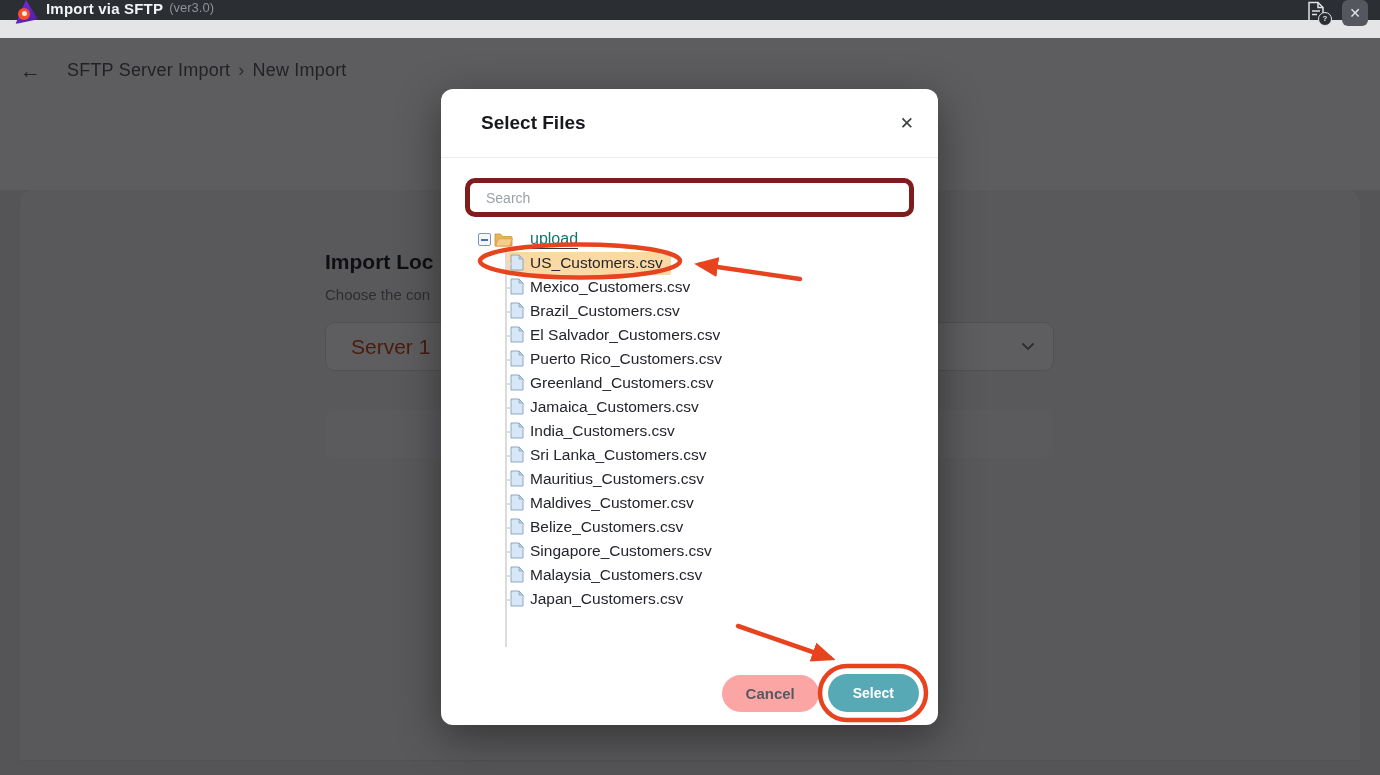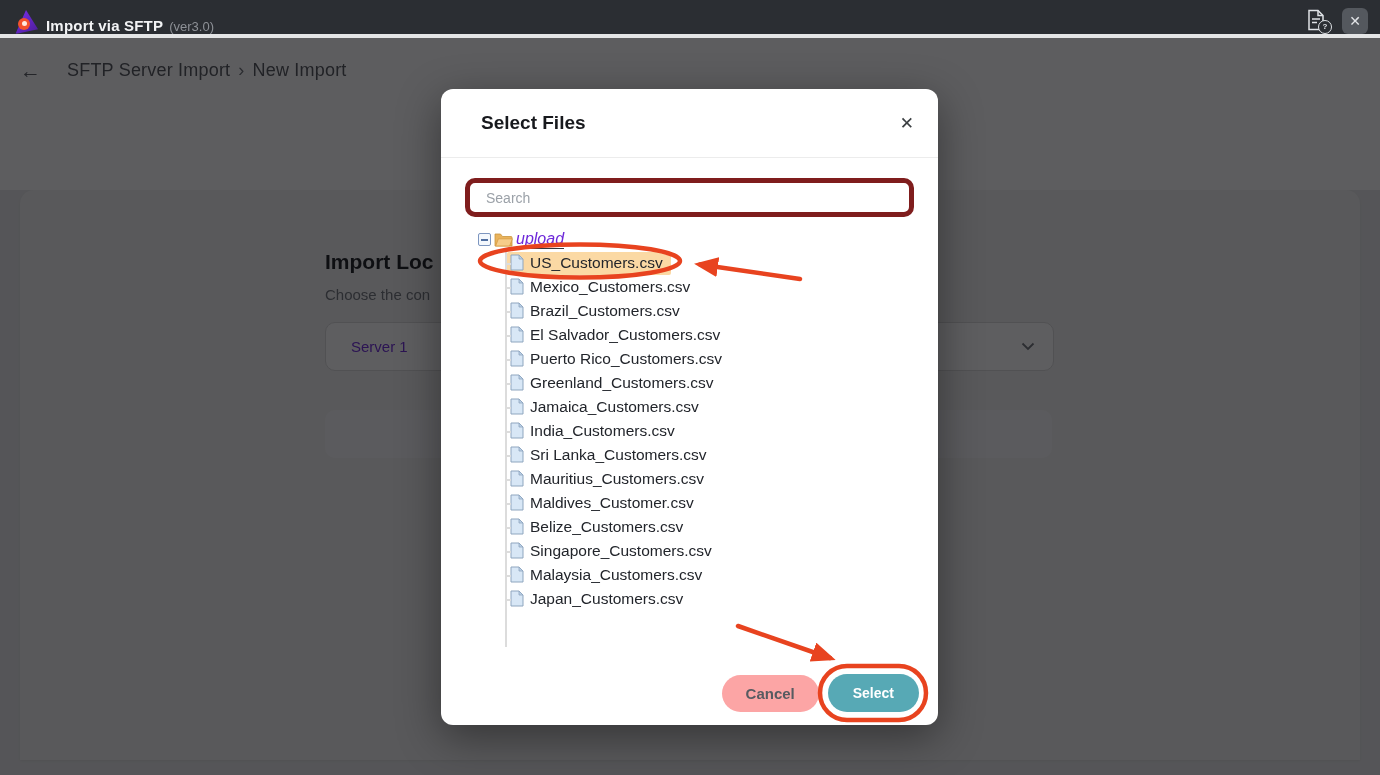--- a/index.html
+++ b/index.html
@@ -1,20 +1,20 @@
 <!DOCTYPE html>
 <html style="--highlight: #fbd9a4; --select-btn: #57a9b5;"><head>
 <meta charset="utf-8">
 <style>
   html,body{margin:0;padding:0;background:#222;font-family:"Liberation Sans","DejaVu Sans",sans-serif;}
   #stage{position:relative;width:1380px;height:775px;overflow:hidden;background:#e4e5e6;}
 
   
-  .titlebar{position:absolute;left:0;top:0;width:1380px;height:34px;background:#2b2e33;z-index:40;
-    display:flex;align-items:flex-end;}
+  .titlebar{position:absolute;left:0;top:0;width:1380px;height:20px;background:#2b2e33;z-index:40;
+    display:flex;align-items:flex-start;}
   .logo{position:relative;width:24px;height:24px;margin-left:14px;flex:0 0 auto;}
   .logo .tri{position:absolute;inset:0;background:linear-gradient(140deg,#7b2ff2,#4c1d95);
     clip-path:polygon(50% 0,100% 80%,6% 100%);border-radius:4px;}
   .logo .flame{position:absolute;left:4px;top:8px;width:12px;height:12px;border-radius:50%;background:#f4512c;}
   .logo .dot{position:absolute;left:8px;top:11px;width:5px;height:5px;border-radius:50%;background:#ffe9e0;}
   .app-title{margin-left:8px;color:#f2f3f5;font-size:15px;font-weight:700;letter-spacing:.2px;}
   .app-version{margin-left:6px;color:#8d9096;font-size:13px;font-weight:400;}
   .titlebar-right{margin-left:auto;display:flex;align-items:center;gap:12px;margin-right:12px;}
   .doc-help{position:relative;width:24px;height:24px;cursor:pointer;}
   .doc-help svg{display:block;}
@@ -29,21 +29,21 @@
   .breadcrumb{position:absolute;left:0;top:52px;height:36px;display:flex;align-items:center;color:#56595f;}
   .back-arrow{margin-left:20px;font-size:21px;color:#55585e;cursor:pointer;line-height:1;}
   .crumbs{margin-left:26px;font-size:18px;letter-spacing:.2px;color:#4d5056;}
   .crumb-sep{margin:0 8px;color:#6a6d73;}
   .card{position:absolute;left:20px;top:190px;width:1340px;height:570px;background:#f0f0f1;
     border-radius:14px 14px 0 0;box-shadow:0 1px 3px rgba(0,0,0,.06);}
   .card-heading{position:absolute;left:305px;top:60px;font-size:21px;font-weight:700;color:#17191d;}
   .card-sub{position:absolute;left:305px;top:96px;font-size:15px;color:#6e7278;}
   .server-select{position:absolute;left:305px;top:132px;width:727px;height:47px;background:#fff;
     border:1px solid #d8d8d8;border-radius:10px;display:flex;align-items:center;cursor:pointer;}
-  .server-select .val{margin-left:25px;font-size:15px;color:#6d28d9;}
+  .server-select .val{margin-left:25px;font-size:21px;color:#c2410c;}
   .server-select .chev{margin-left:auto;margin-right:18px;color:#6b6f76;display:flex;}
   .gray-bar{position:absolute;left:305px;top:220px;width:727px;height:48px;background:#f7f7f8;border-radius:10px;}
 
   
   .overlay{position:absolute;left:0;top:38px;width:1380px;height:737px;background:rgba(10,11,13,.66);z-index:10;}
 
   
   .modal{position:absolute;left:441px;top:89px;width:497px;height:636px;background:#fff;border-radius:12px;
     z-index:20;box-shadow:0 12px 44px rgba(0,0,0,.42);}
   .modal-header{position:relative;height:68px;border-bottom:1px solid #ececec;display:flex;align-items:center;padding-left:16px;}
@@ -55,22 +55,22 @@
     padding:0 16px;font-size:14px;color:#33373d;outline:none;font-family:inherit;}
   .search-input::placeholder{color:#9ba1a8;}
 
   
   .tree{position:absolute;left:37px;top:139px;width:430px;}
   .tree-root{display:flex;align-items:center;height:23px;cursor:pointer;}
   .expander{width:13px;height:13px;box-sizing:border-box;border:1px solid #7d96c0;background:#f4f8fd;
     border-radius:2px;position:relative;flex:0 0 auto;cursor:pointer;}
   .expander::after{content:'';position:absolute;left:2px;top:5px;width:7px;height:1.6px;background:#4f6ea0;}
   .folder-icon{margin-left:3px;flex:0 0 auto;display:flex;}
-  .root-label{margin-left:3px;font-size:16px;color:#6d28d9;border-bottom:1.5px solid #33373e;
-    padding-bottom:1px;line-height:1.1;font-style:italic;}
+  .root-label{margin-left:17px;font-size:16px;color:#0f766e;border-bottom:1.5px solid #33373e;
+    padding-bottom:1px;line-height:1.1;}
   .tree-items{position:relative;}
   .vline{position:absolute;left:27px;top:-2px;width:1.5px;height:398px;background:#dcdcdc;}
   .tree-row{position:relative;height:24px;display:flex;align-items:center;padding-left:32px;cursor:pointer;}
   .tree-row::before{content:'';position:absolute;left:27px;top:50%;width:6px;height:1.5px;background:#dcdcdc;}
   .row-inner{display:flex;gap:6px;padding:2px 8px 3px 3px;margin-left:-3px;border-radius:2px;}
   .row-inner.selected{background:var(--highlight,#fbd9a4);}
   .file-icon{flex:0 0 auto;display:flex;}
   .file-label{font-size:15.5px;color:#22252b;white-space:nowrap;}
 
   

